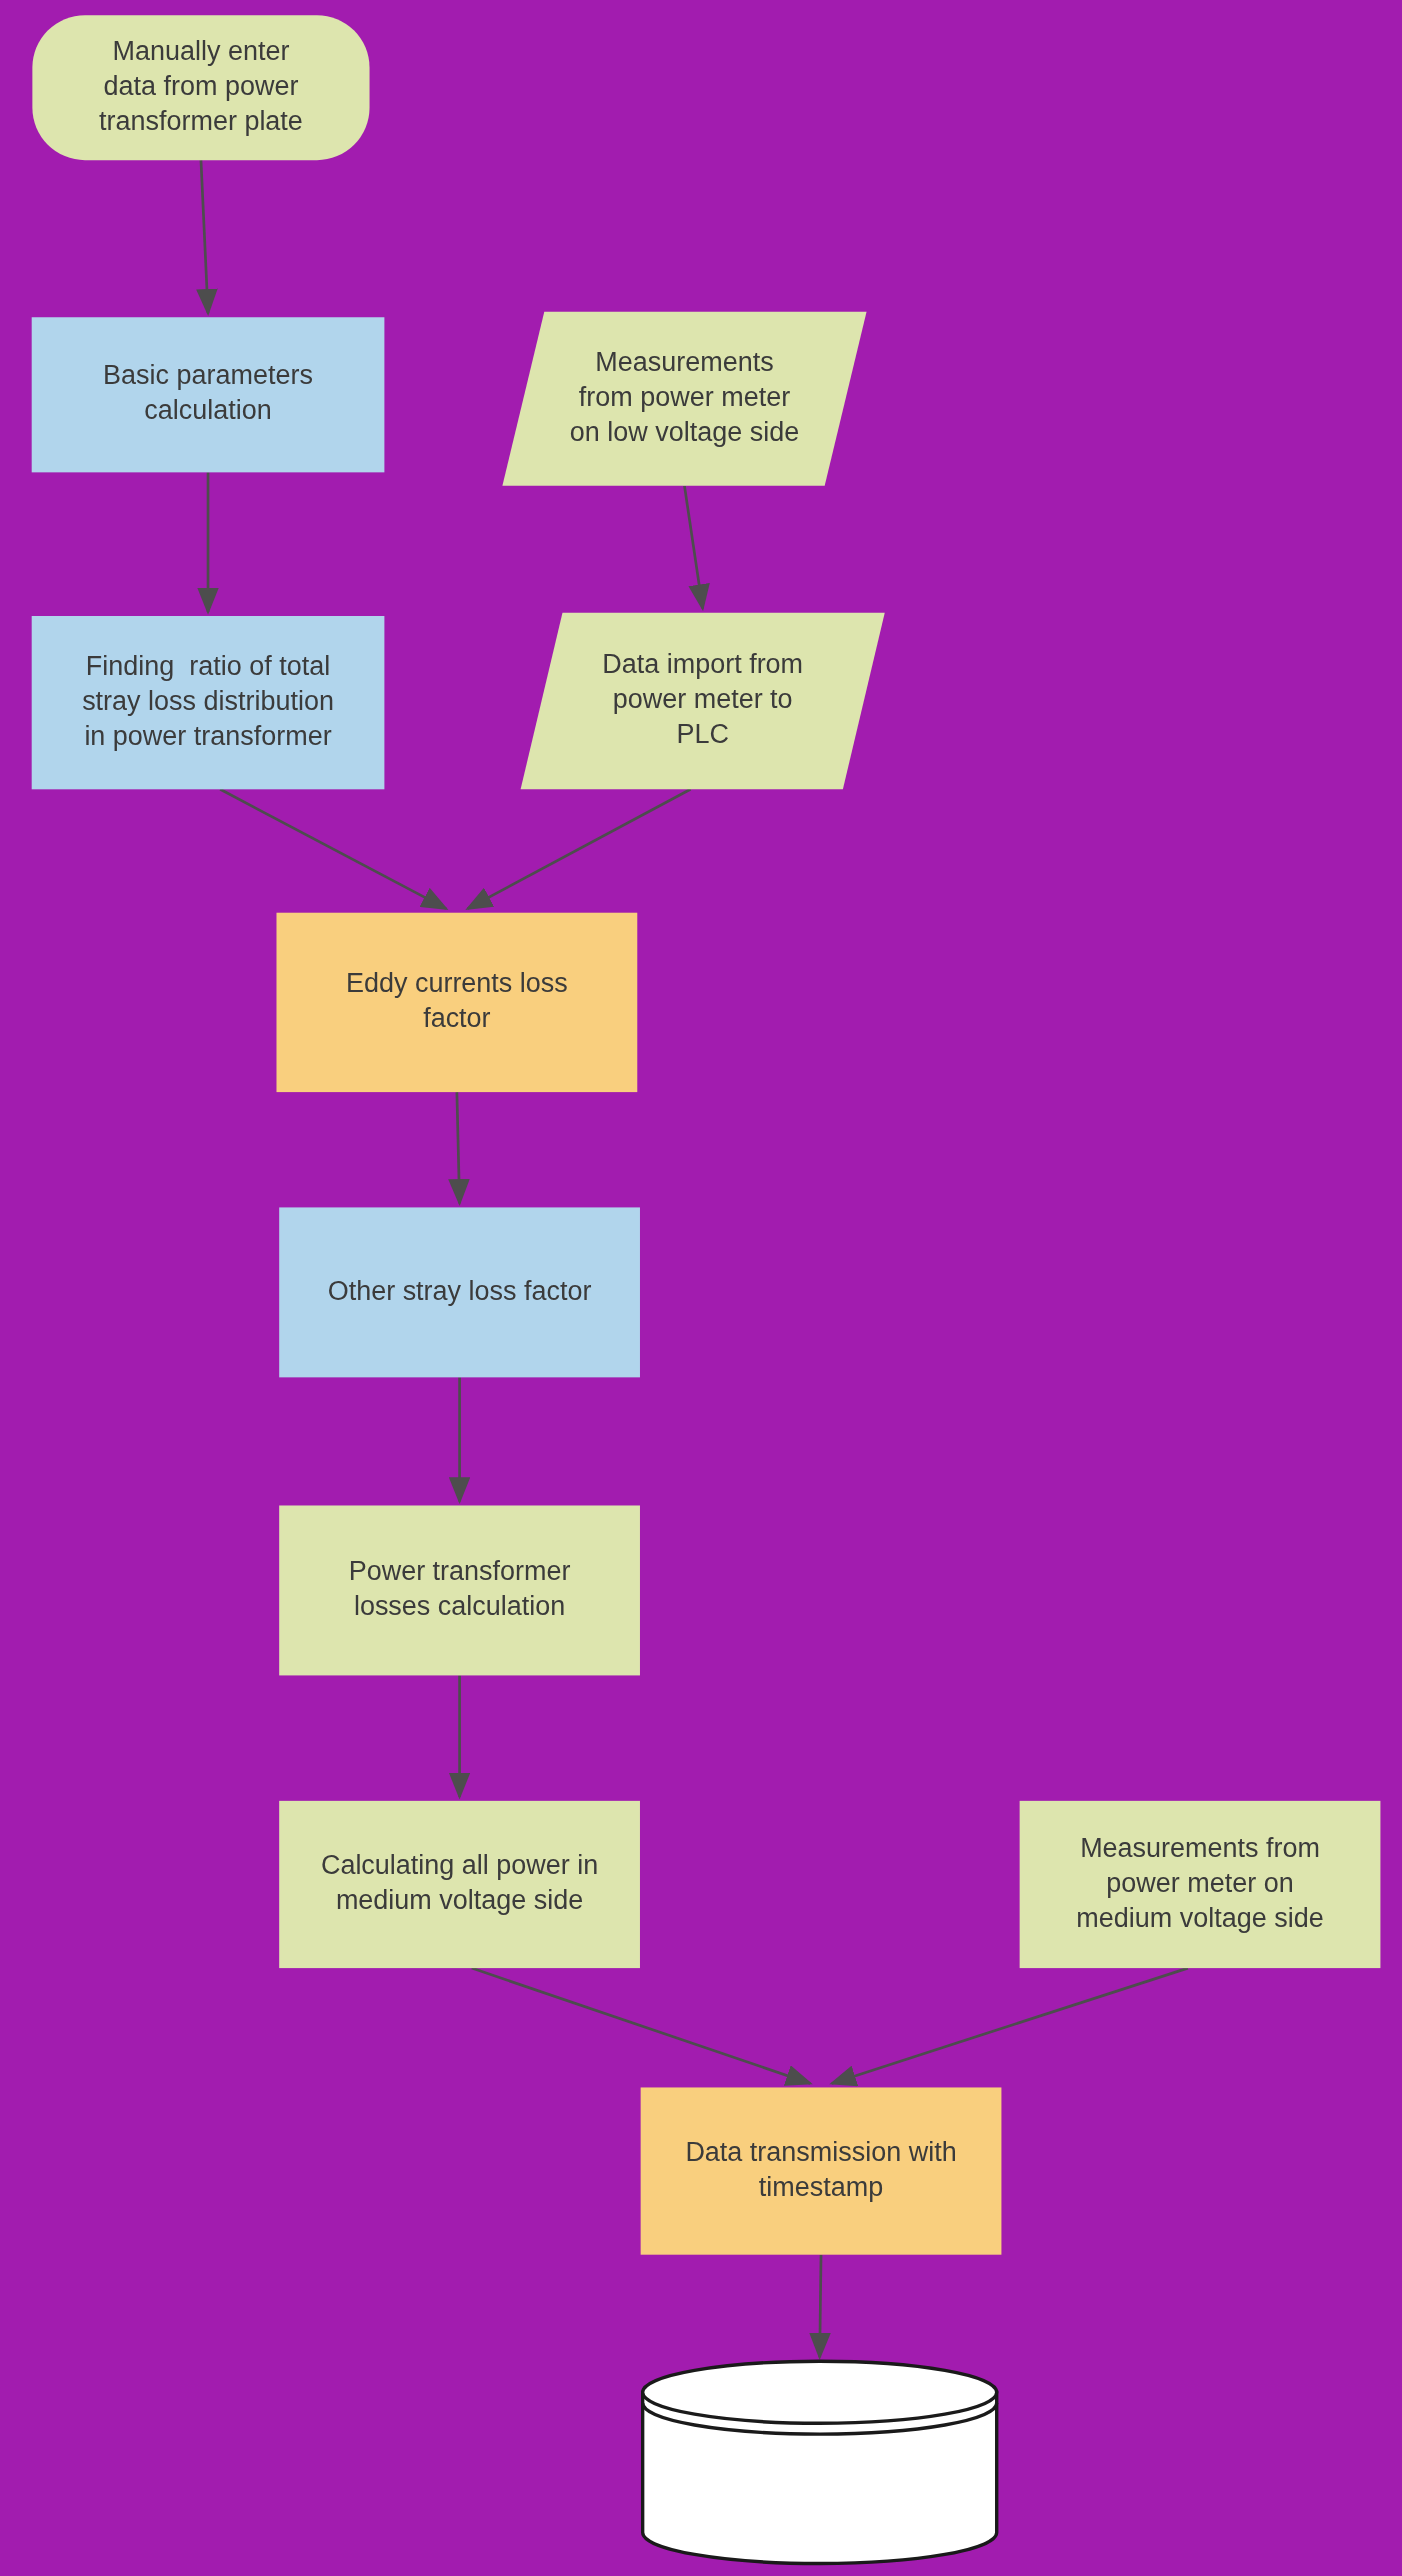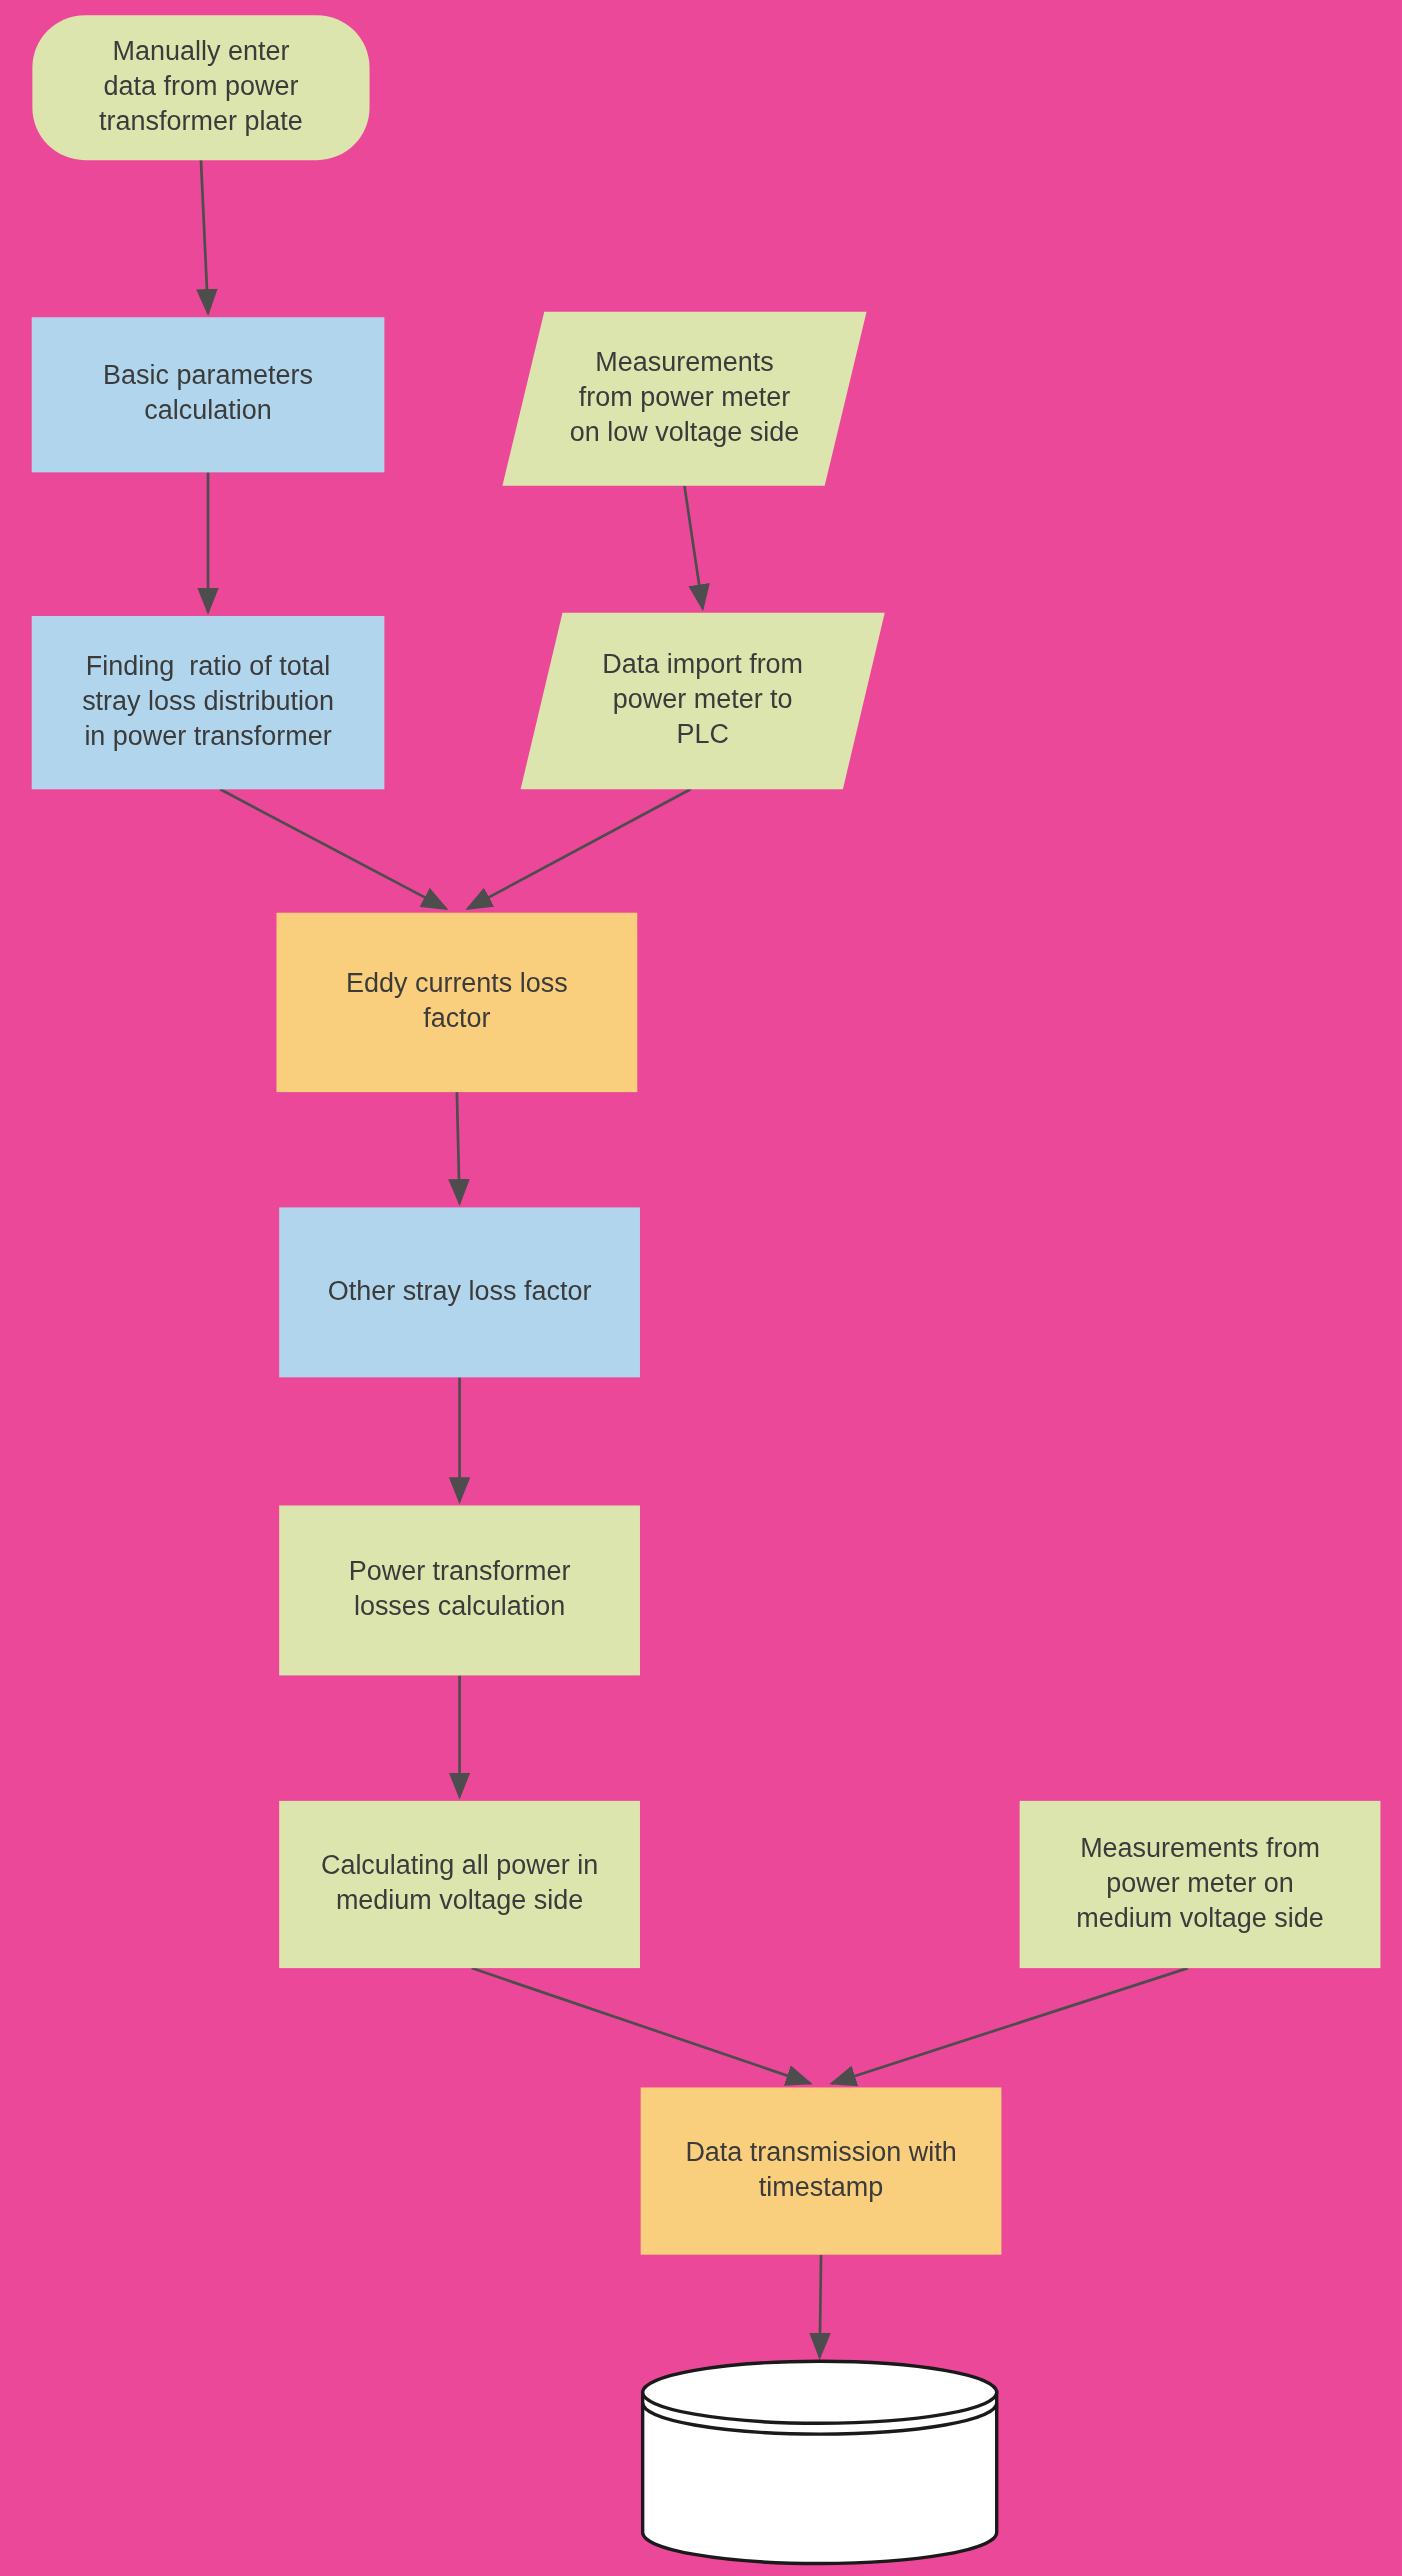--- a/index.html
+++ b/index.html
@@ -7,21 +7,21 @@
     padding: 0;
     background: #ffffff;
   }
   body {
     font-family: "Liberation Sans", sans-serif;
   }
   #canvas {
     position: relative;
     width: 1402px;
     height: 2576px;
-    background: #ec4899;
+    background: #a21caf;
     overflow: hidden;
   }
   svg.flow {
     position: absolute;
     left: 0;
     top: 0;
     width: 1402px;
     height: 2576px;
   }
   .node-label {

